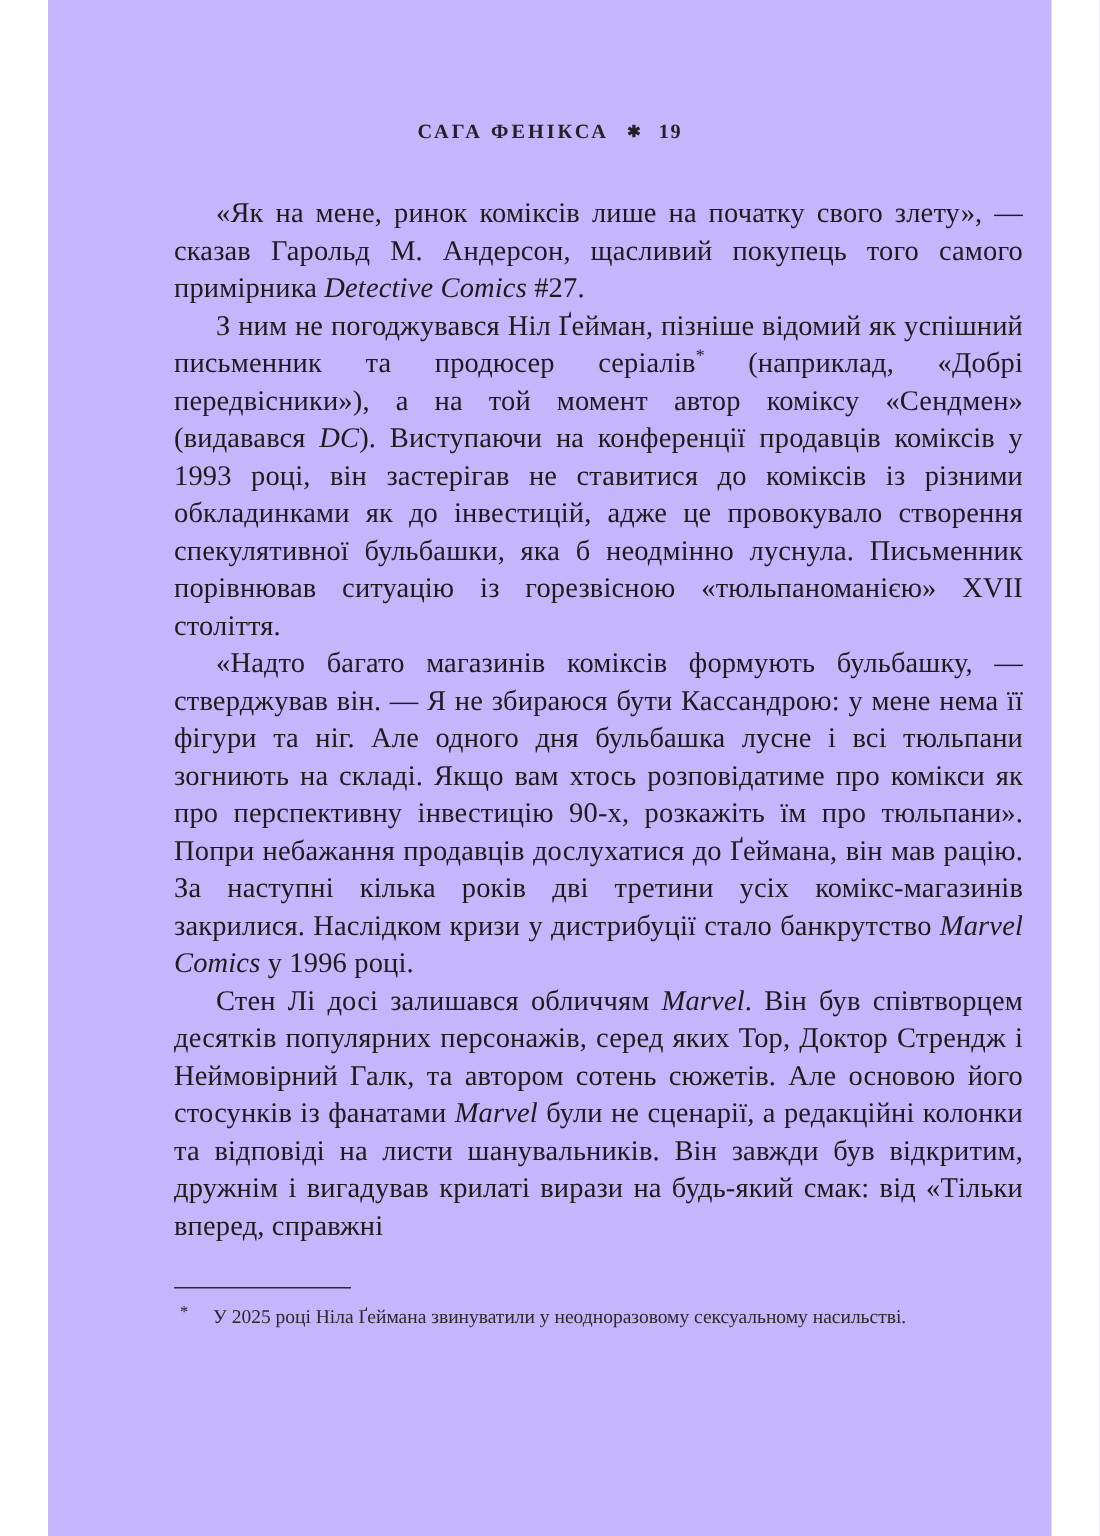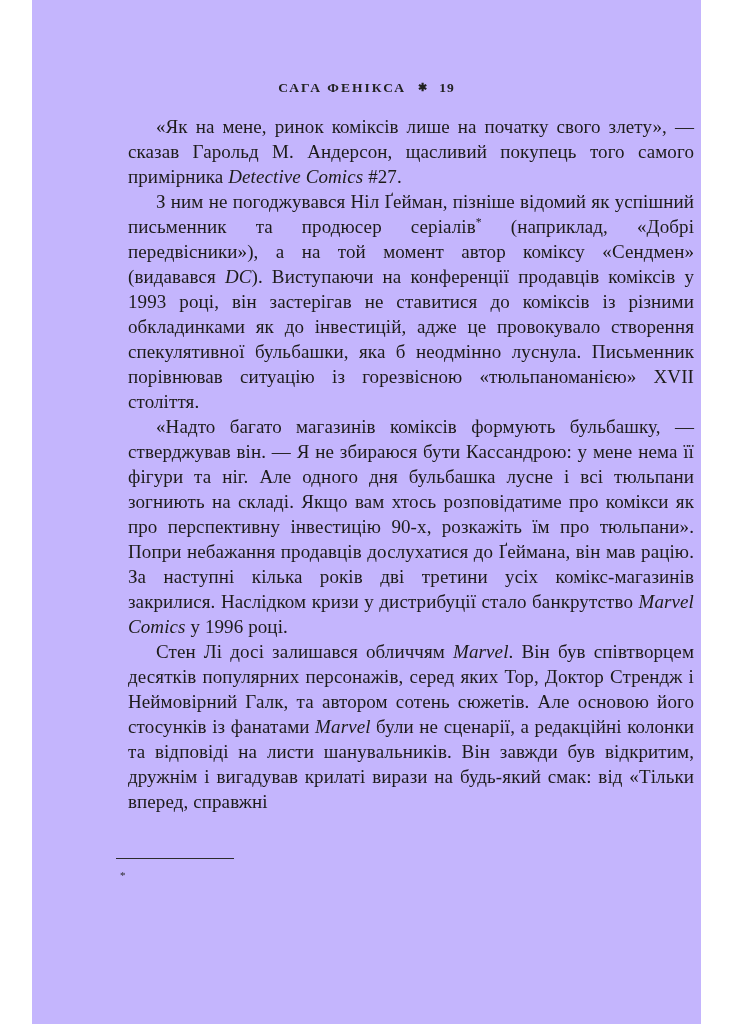--- a/index.html
+++ b/index.html
@@ -35,28 +35,27 @@
     letter-spacing: 0;
     position: relative;
     top: -1px;
   }
   .running-head .pageno {
     letter-spacing: 1px;
     font-weight: 700;
   }
   .body-text {
     position: absolute;
-    top: 114px;
+    top: 130px;
     left: 84px;
     width: 566px;
     font-size: 19px;
     line-height: 25px;
     text-align: justify;
     letter-spacing: 0.1px;
-    margin-left: 12px;
   }
   .body-text p.para {
     margin: 0;
     text-indent: 28px;
   }
   .body-text em {
     font-style: italic;
   }
   .body-text sup {
     font-size: 0.62em;
@@ -105,17 +104,17 @@
       <p class="para"><span>«Як на мене, ринок коміксів лише на початку свого злету», — сказав Гарольд М. Андерсон, щасливий покупець того самого примірника </span><em>Detective Comics</em><span> #27.</span></p>
       <p class="para"><span>З ним не погоджувався Ніл Ґейман, пізніше відомий як успішний письменник та продюсер серіалів</span><sup>*</sup><span> (наприклад, «Добрі передвісники»), а на той момент автор коміксу «Сендмен» (видавався </span><em>DC</em><span>). Виступаючи на конференції продавців коміксів у 1993 році, він застерігав не ставитися до коміксів із різними обкладинками як до інвестицій, адже це провокувало створення спекулятивної бульбашки, яка б неодмінно луснула. Письменник порівнював ситуацію із горезвісною «тюльпаноманією» XVII століття.</span></p>
       <p class="para"><span>«Надто багато магазинів коміксів формують бульбашку, — стверджував він. — Я не збираюся бути Кассандрою: у мене нема її фігури та ніг. Але одного дня бульбашка лусне і всі тюльпани зогниють на складі. Якщо вам хтось розповідатиме про комікси як про перспективну інвестицію 90-х, розкажіть їм про тюльпани». Попри небажання продавців дослухатися до Ґеймана, він мав рацію. За наступні кілька років дві третини усіх комікс-магазинів закрилися. Наслідком кризи у дистрибуції стало банкрутство </span><em>Marvel Comics</em><span> у 1996 році.</span></p>
       <p class="para"><span>Стен Лі досі залишався обличчям </span><em>Marvel</em><span>. Він був співтворцем десятків популярних персонажів, серед яких Тор, Доктор Стрендж і Неймовірний Галк, та автором сотень сюжетів. Але основою його стосунків із фанатами </span><em>Marvel</em><span> були не сценарії, а редакційні колонки та відповіді на листи шанувальників. Він завжди був відкритим, дружнім і вигадував крилаті вирази на будь-який смак: від «Тільки вперед, справжні</span></p>
     </main>
 
   <footer class="footnote-area">
     <div class="footnote-rule"></div>
     <div class="footnote">
       <span class="fn-marker">*</span>
-      <span class="fn-text" id="footnote-text"><br></span>
+      <span class="fn-text" id="footnote-text"><span>У 2025 році Ніла Ґеймана звинуватили у неодноразовому сексуальному насильстві.</span><br></span>
     </div>
   </footer>
 
 </div>
 
 </body></html>

